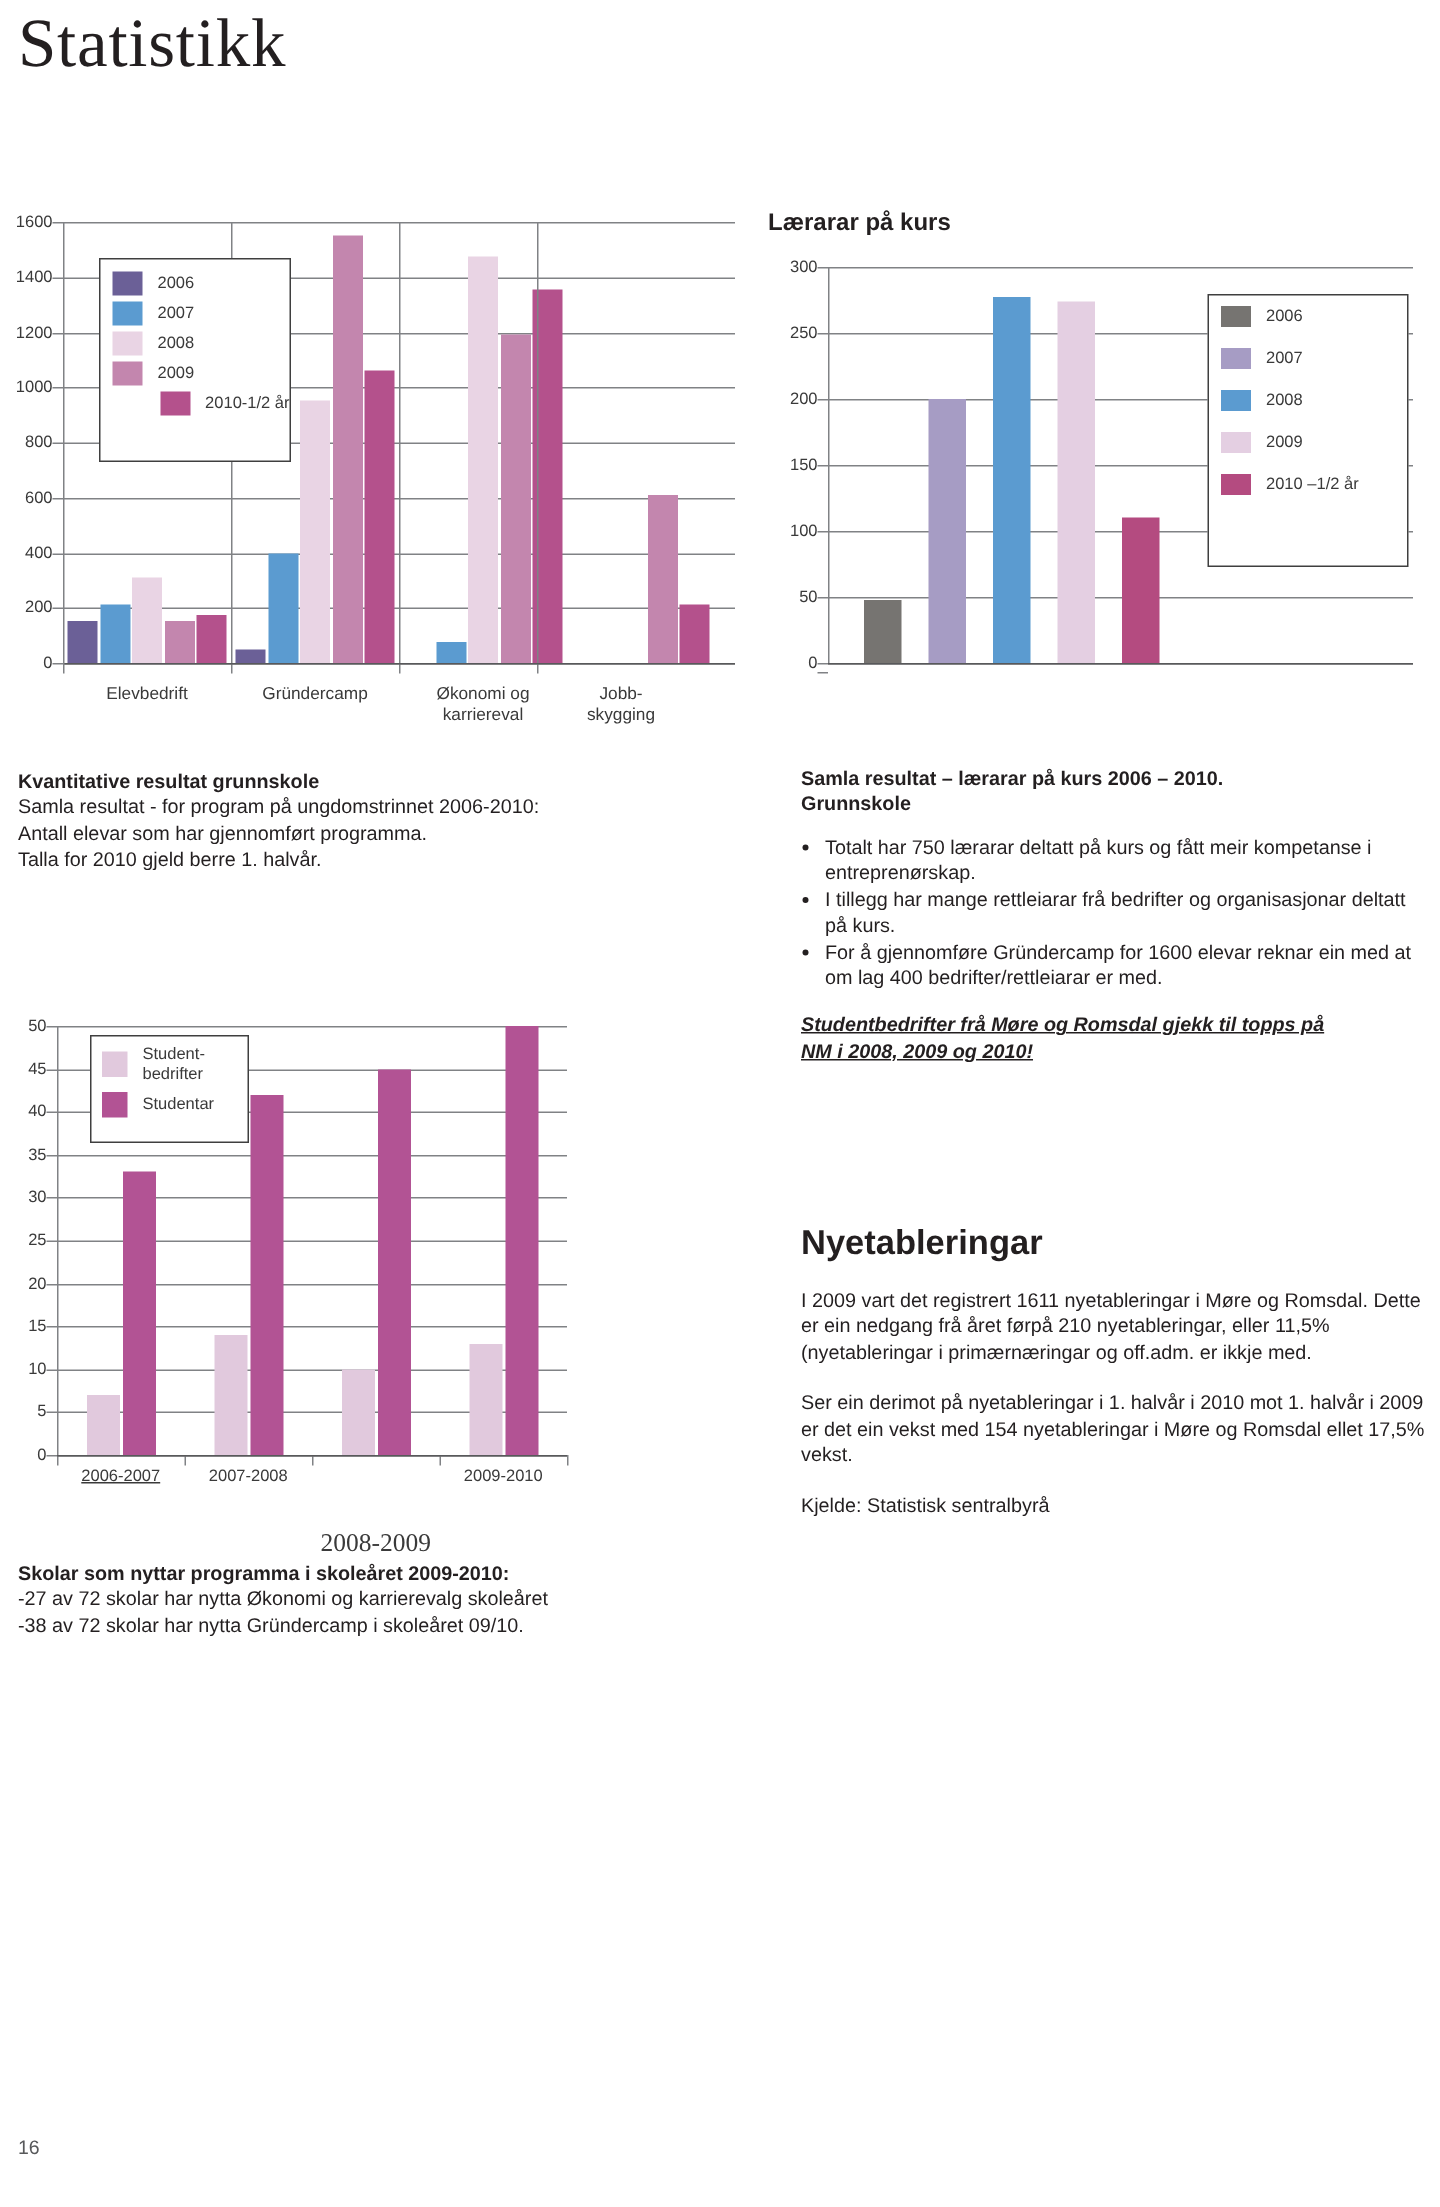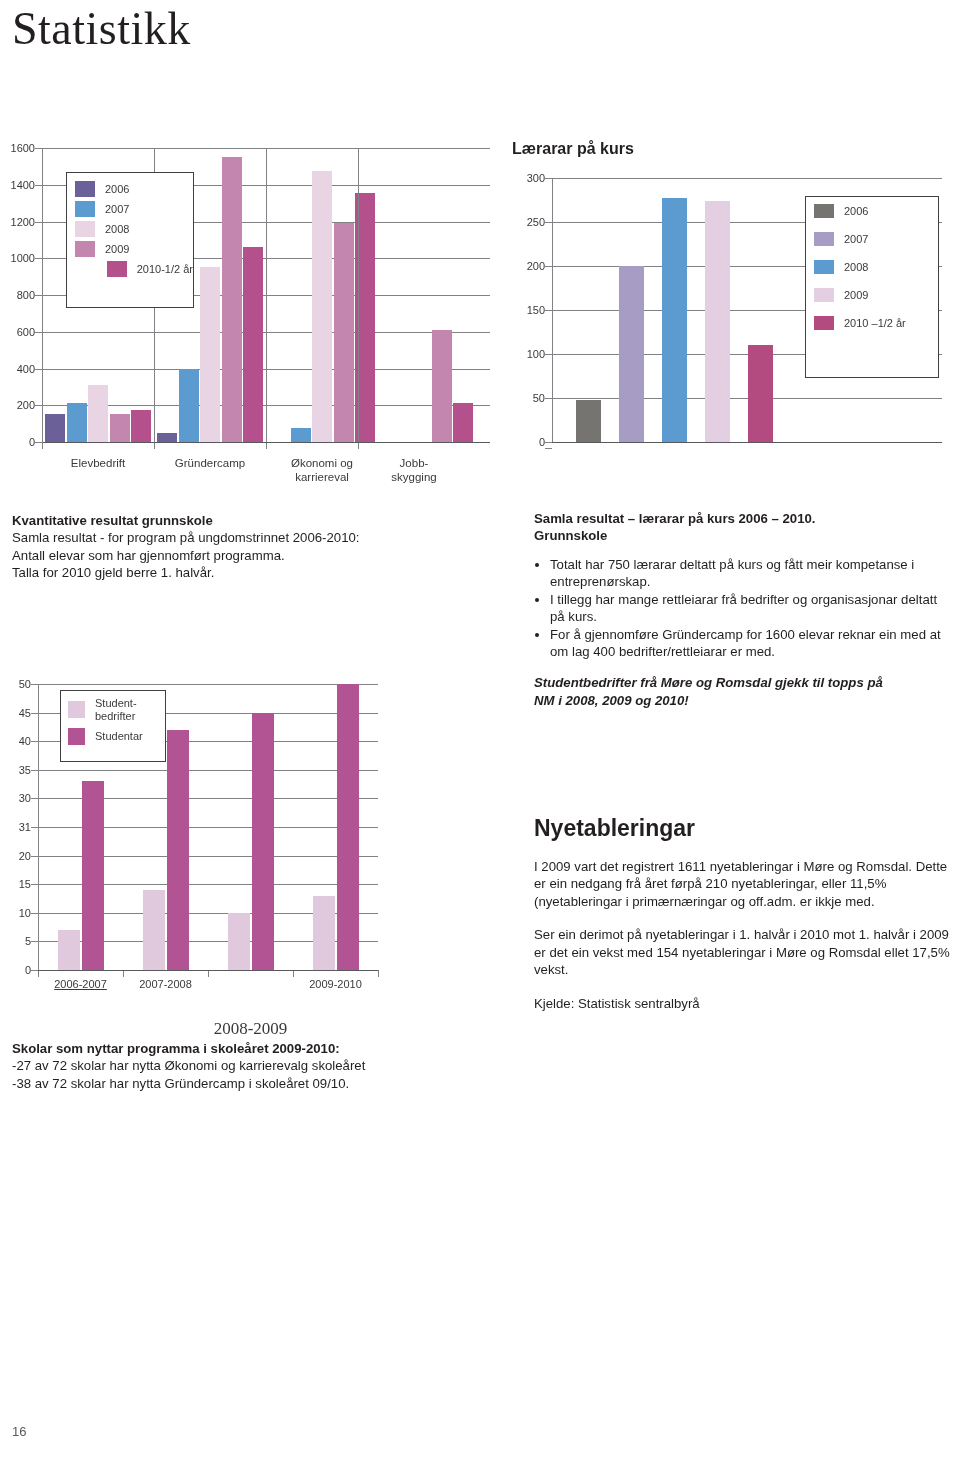--- a/index.html
+++ b/index.html
@@ -40,21 +40,21 @@
   .legend-row{display:flex;align-items:center;}
   .legend-swatch{display:block;flex:0 0 auto;}
   .legend-label{font-size:11px;color:#3a3a3a;margin-left:10px;line-height:1.15;}
 
   
   .chart-heading{position:absolute;font-size:16px;font-weight:bold;color:#231f20;}
 
   
   .tblock{position:absolute;font-size:13.2px;line-height:1.32;color:#231f20;}
   .tblock .b{font-weight:bold;}
-  .tblock .i{font-style:italic;font-weight:bold;}
+  .tblock .i{font-style:italic;font-weight:bold;text-decoration:underline;}
   .h2{position:absolute;font-size:23px;font-weight:bold;color:#231f20;}
   ul.bullets{margin:0;padding-left:16px;}
   ul.bullets li{margin:0 0 0 0;padding:0;}
   .pagenum{position:absolute;left:12px;top:1424px;font-size:13px;color:#58595b;}
 </style>
 </head>
 <body>
 
 <div class="page">
 
@@ -231,21 +231,21 @@
         <div class="gridline" style="top:228.8px;"></div>
         <div class="ytick" style="top:228.8px;">10</div>
         <div class="ytickmark" style="top:228.8px;left:-7px;"></div>
         <div class="gridline" style="top:200.2px;"></div>
         <div class="ytick" style="top:200.2px;">15</div>
         <div class="ytickmark" style="top:200.2px;left:-7px;"></div>
         <div class="gridline" style="top:171.6px;"></div>
         <div class="ytick" style="top:171.6px;">20</div>
         <div class="ytickmark" style="top:171.6px;left:-7px;"></div>
         <div class="gridline" style="top:143px;"></div>
-        <div class="ytick" style="top:143px;">31</div>
+        <div class="ytick" style="top:143px;">25</div>
         <div class="ytickmark" style="top:143px;left:-7px;"></div>
         <div class="gridline" style="top:114.4px;"></div>
         <div class="ytick" style="top:114.4px;">30</div>
         <div class="ytickmark" style="top:114.4px;left:-7px;"></div>
         <div class="gridline" style="top:85.80000000000001px;"></div>
         <div class="ytick" style="top:85.80000000000001px;">35</div>
         <div class="ytickmark" style="top:85.80000000000001px;left:-7px;"></div>
         <div class="gridline" style="top:57.19999999999999px;"></div>
         <div class="ytick" style="top:57.19999999999999px;">40</div>
         <div class="ytickmark" style="top:57.19999999999999px;left:-7px;"></div>

